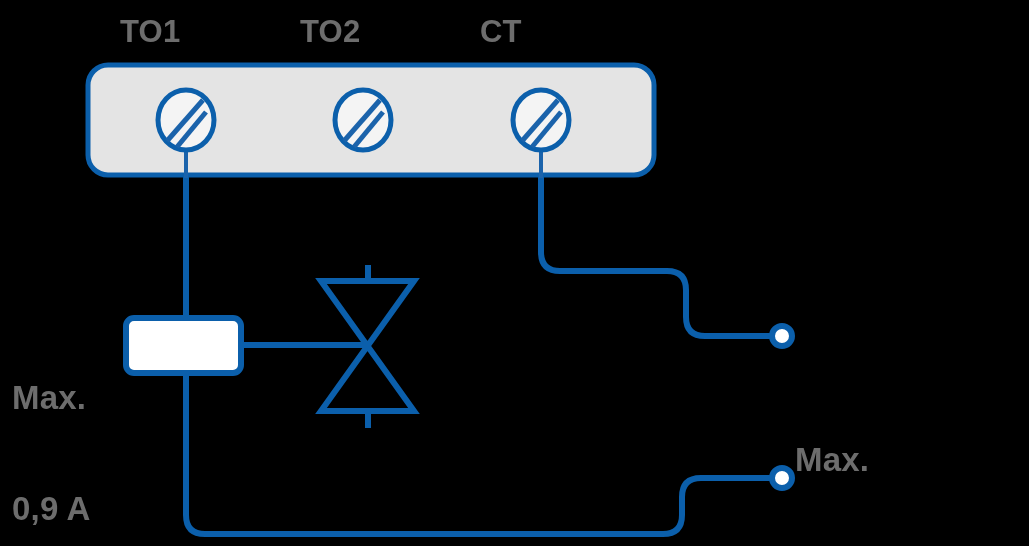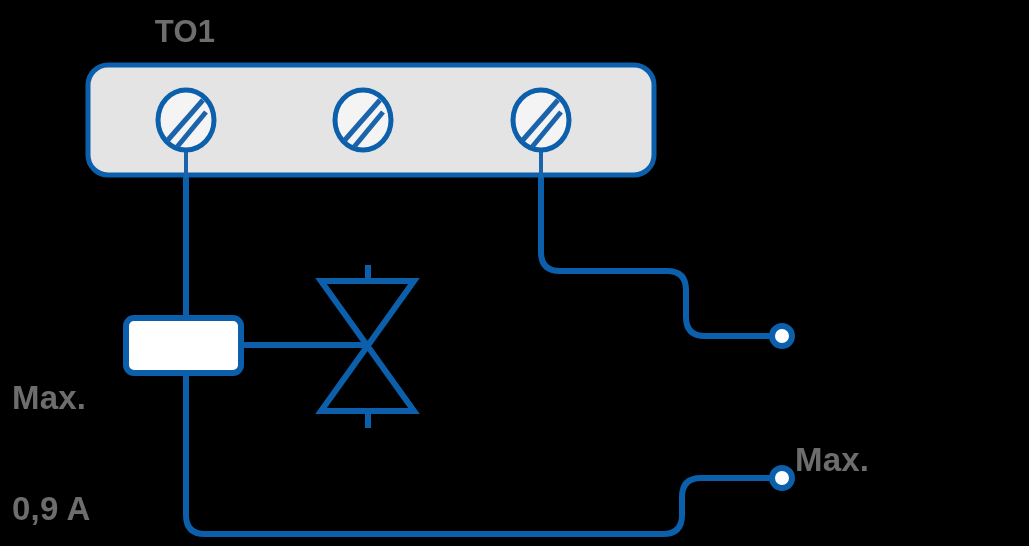--- a/index.html
+++ b/index.html
@@ -72,21 +72,20 @@
     position: absolute;
     color: #6d6d6d;
     font-family: "Liberation Sans", sans-serif;
     font-weight: bold;
     white-space: pre;
     line-height: 1.12;
     letter-spacing: 0.2px;
   }
   .terminal-label {
     font-size: 31px;
-    text-align: center;
   }
   #label-to1 { left: 120px; top: 15px; width: 130px; }
   #label-to2 { left: 300px; top: 15px; width: 130px; }
   #label-ct  { left: 480px; top: 15px; width: 130px; }
   #label-current-limit {
     left: 12px;
     top: 306px;
     font-size: 33px;
     text-align: left;
   }
@@ -155,21 +154,23 @@
 
     <rect class="fuse-box" x="126" y="318" width="115" height="55" rx="8" ry="8"></rect>
 
     <circle class="terminal-dot" cx="782" cy="336" r="10"></circle>
     <circle class="terminal-dot" cx="782" cy="478" r="10"></circle>
 
   </svg>
 
   <div class="label-text terminal-label" id="label-to1">TO1</div>
 
+  <div class="label-text terminal-label" id="label-to2">TO2</div>
 
+  <div class="label-text terminal-label" id="label-ct">CT</div>
 
   <div class="label-text" id="label-current-limit">
     <div>Max.</div>
     <div>0,9 A</div>
   </div>
 
   <div class="label-text" id="label-voltage">
     <div>Max.</div>
     
   </div>

